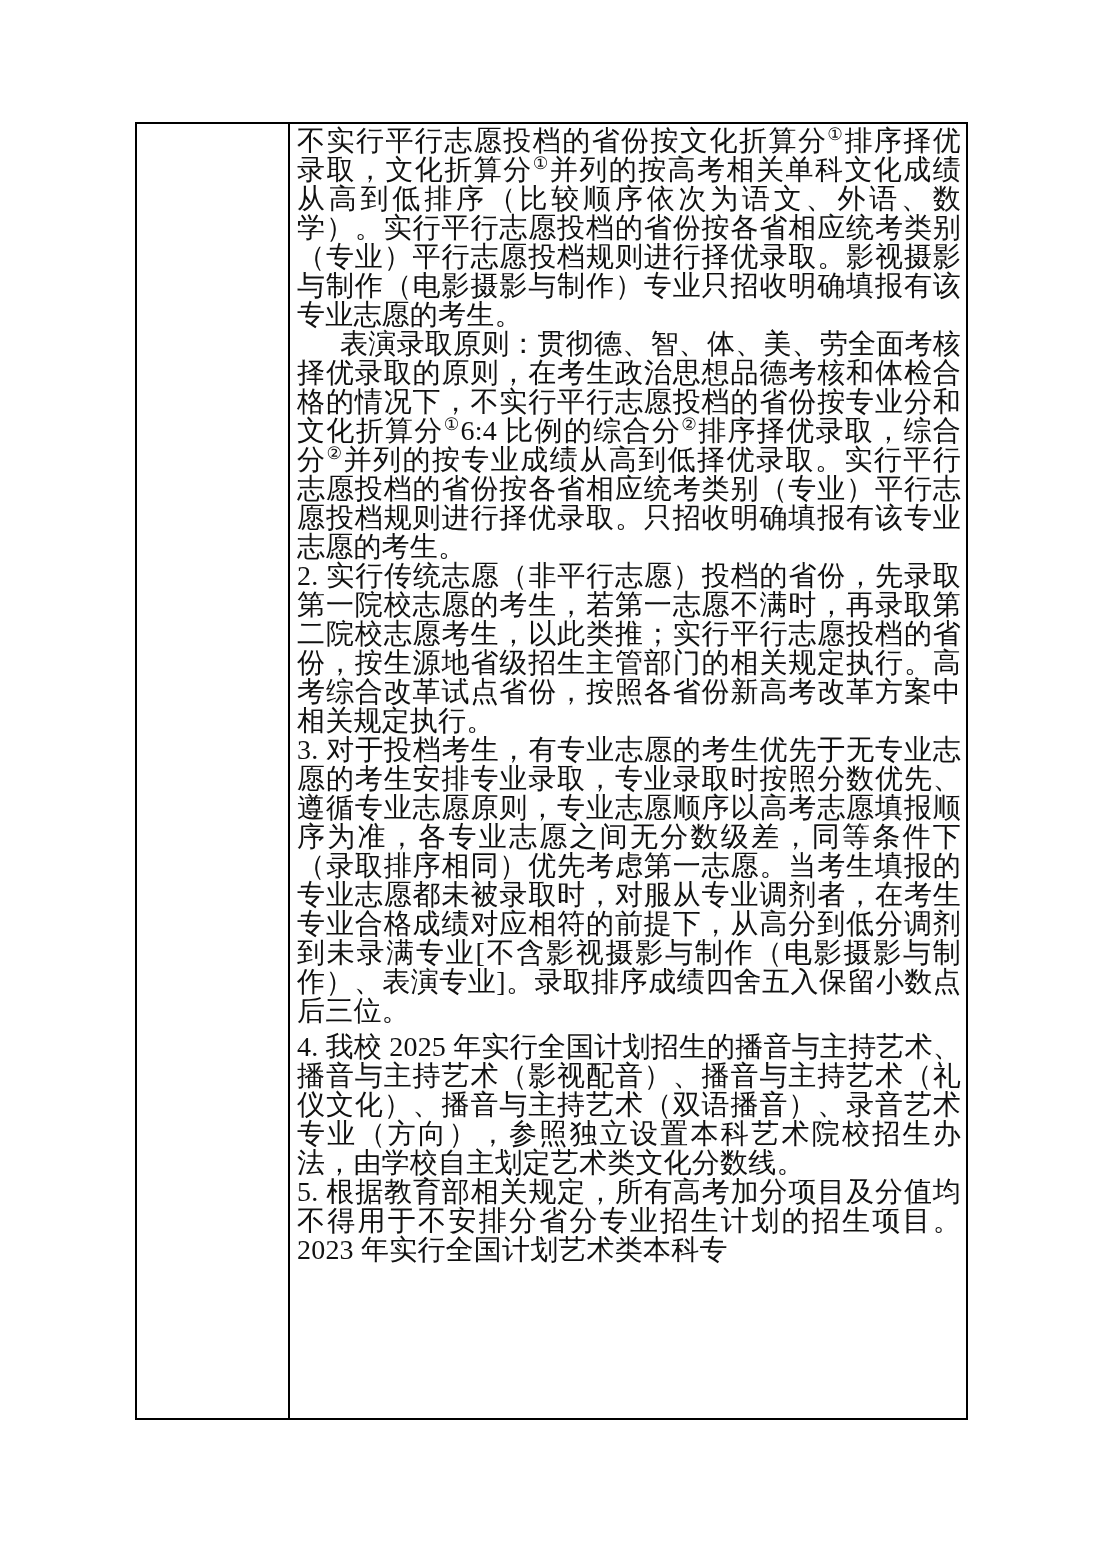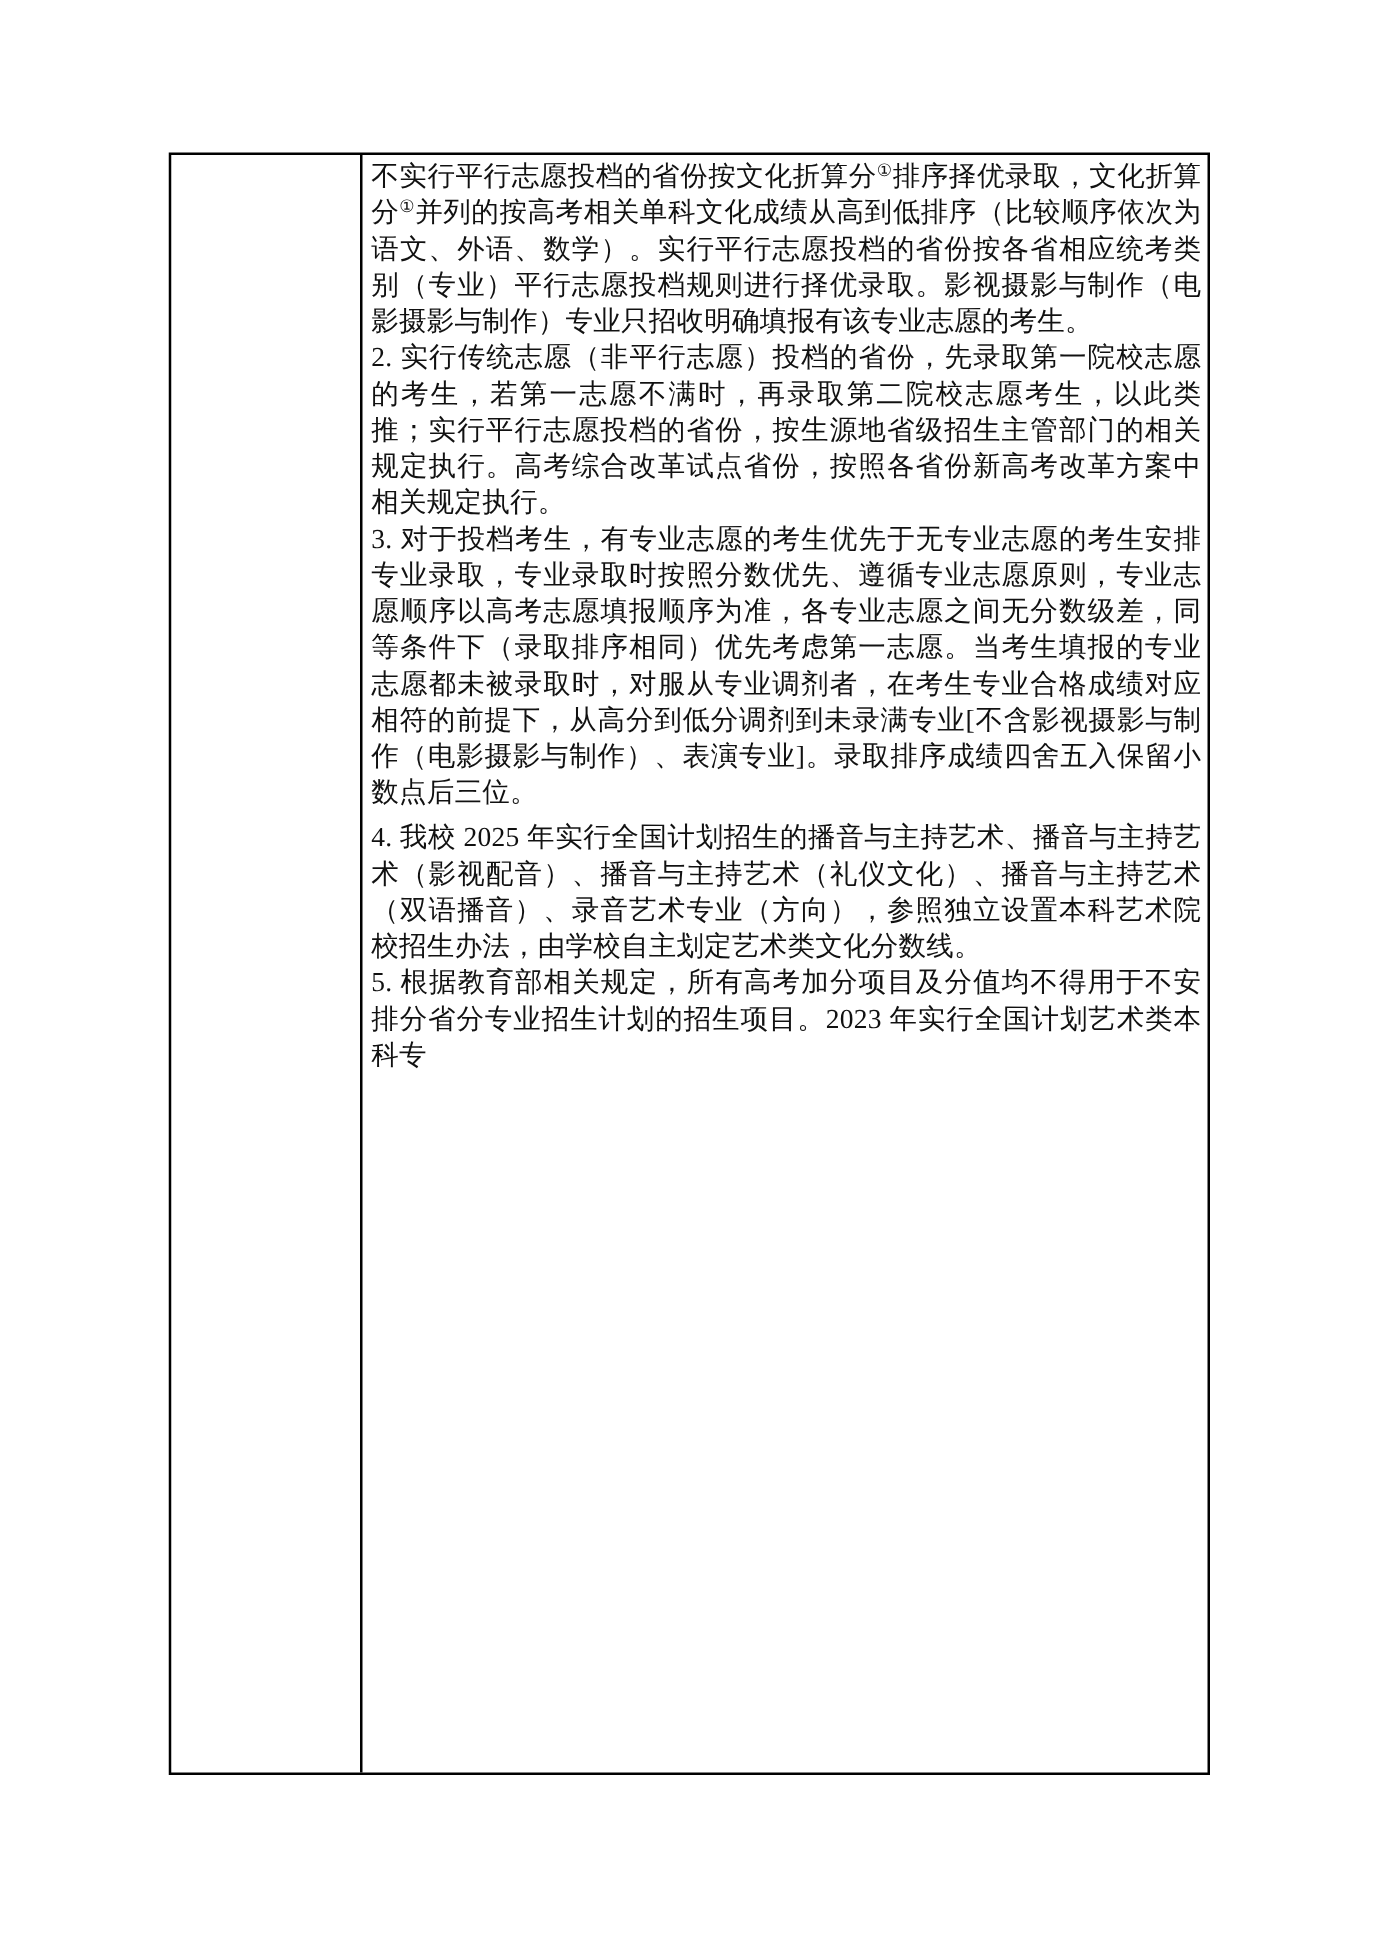--- a/index.html
+++ b/index.html
@@ -29,21 +29,21 @@
     flex: none;
     width: 153px;
     box-sizing: border-box;
     border-right: 2px solid #000000;
   }
   .content-cell {
     flex: 1;
     box-sizing: border-box;
     padding: 2px 5px 0 7px;
     overflow: hidden;
-    font-size: 22px;
+    font-size: 28px;
     line-height: 29px;
     text-align: justify;
     text-justify: inter-ideograph;
     letter-spacing: 0.2px;
   }
   .para {
     margin: 0;
   }
   .para.indent {
     text-indent: 43px;
@@ -57,18 +57,19 @@
     vertical-align: 0.55em;
   }
 </style>
 </head>
 <body>
 
 <div class="doc-table">
   <div class="label-cell"></div>
   <div class="content-cell">
     <p class="para">不实行平行志愿投档的省份按文化折算分<sup>①</sup>排序择优录取，文化折算分<sup>①</sup>并列的按高考相关单科文化成绩从高到低排序（比较顺序依次为语文、外语、数学）。实行平行志愿投档的省份按各省相应统考类别（专业）平行志愿投档规则进行择优录取。影视摄影与制作（电影摄影与制作）专业只招收明确填报有该专业志愿的考生。</p>
+    <p class="para indent">表演录取原则：贯彻德、智、体、美、劳全面考核择优录取的原则，在考生政治思想品德考核和体检合格的情况下，不实行平行志愿投档的省份按专业分和文化折算分<sup>①</sup>6:4 比例的综合分<sup>②</sup>排序择优录取，综合分<sup>②</sup>并列的按专业成绩从高到低择优录取。实行平行志愿投档的省份按各省相应统考类别（专业）平行志愿投档规则进行择优录取。只招收明确填报有该专业志愿的考生。</p>
     <p class="para">2. 实行传统志愿（非平行志愿）投档的省份，先录取第一院校志愿的考生，若第一志愿不满时，再录取第二院校志愿考生，以此类推；实行平行志愿投档的省份，按生源地省级招生主管部门的相关规定执行。高考综合改革试点省份，按照各省份新高考改革方案中相关规定执行。</p>
     <p class="para">3. 对于投档考生，有专业志愿的考生优先于无专业志愿的考生安排专业录取，专业录取时按照分数优先、遵循专业志愿原则，专业志愿顺序以高考志愿填报顺序为准，各专业志愿之间无分数级差，同等条件下（录取排序相同）优先考虑第一志愿。当考生填报的专业志愿都未被录取时，对服从专业调剂者，在考生专业合格成绩对应相符的前提下，从高分到低分调剂到未录满专业[不含影视摄影与制作（电影摄影与制作）、表演专业]。录取排序成绩四舍五入保留小数点后三位。</p>
     <p class="para gap-top">4. 我校 2025 年实行全国计划招生的播音与主持艺术、播音与主持艺术（影视配音）、播音与主持艺术（礼仪文化）、播音与主持艺术（双语播音）、录音艺术专业（方向），参照独立设置本科艺术院校招生办法，由学校自主划定艺术类文化分数线。</p>
     <p class="para">5. 根据教育部相关规定，所有高考加分项目及分值均不得用于不安排分省分专业招生计划的招生项目。2023 年实行全国计划艺术类本科专</p>
   </div>
 </div>
 
 </body></html>

